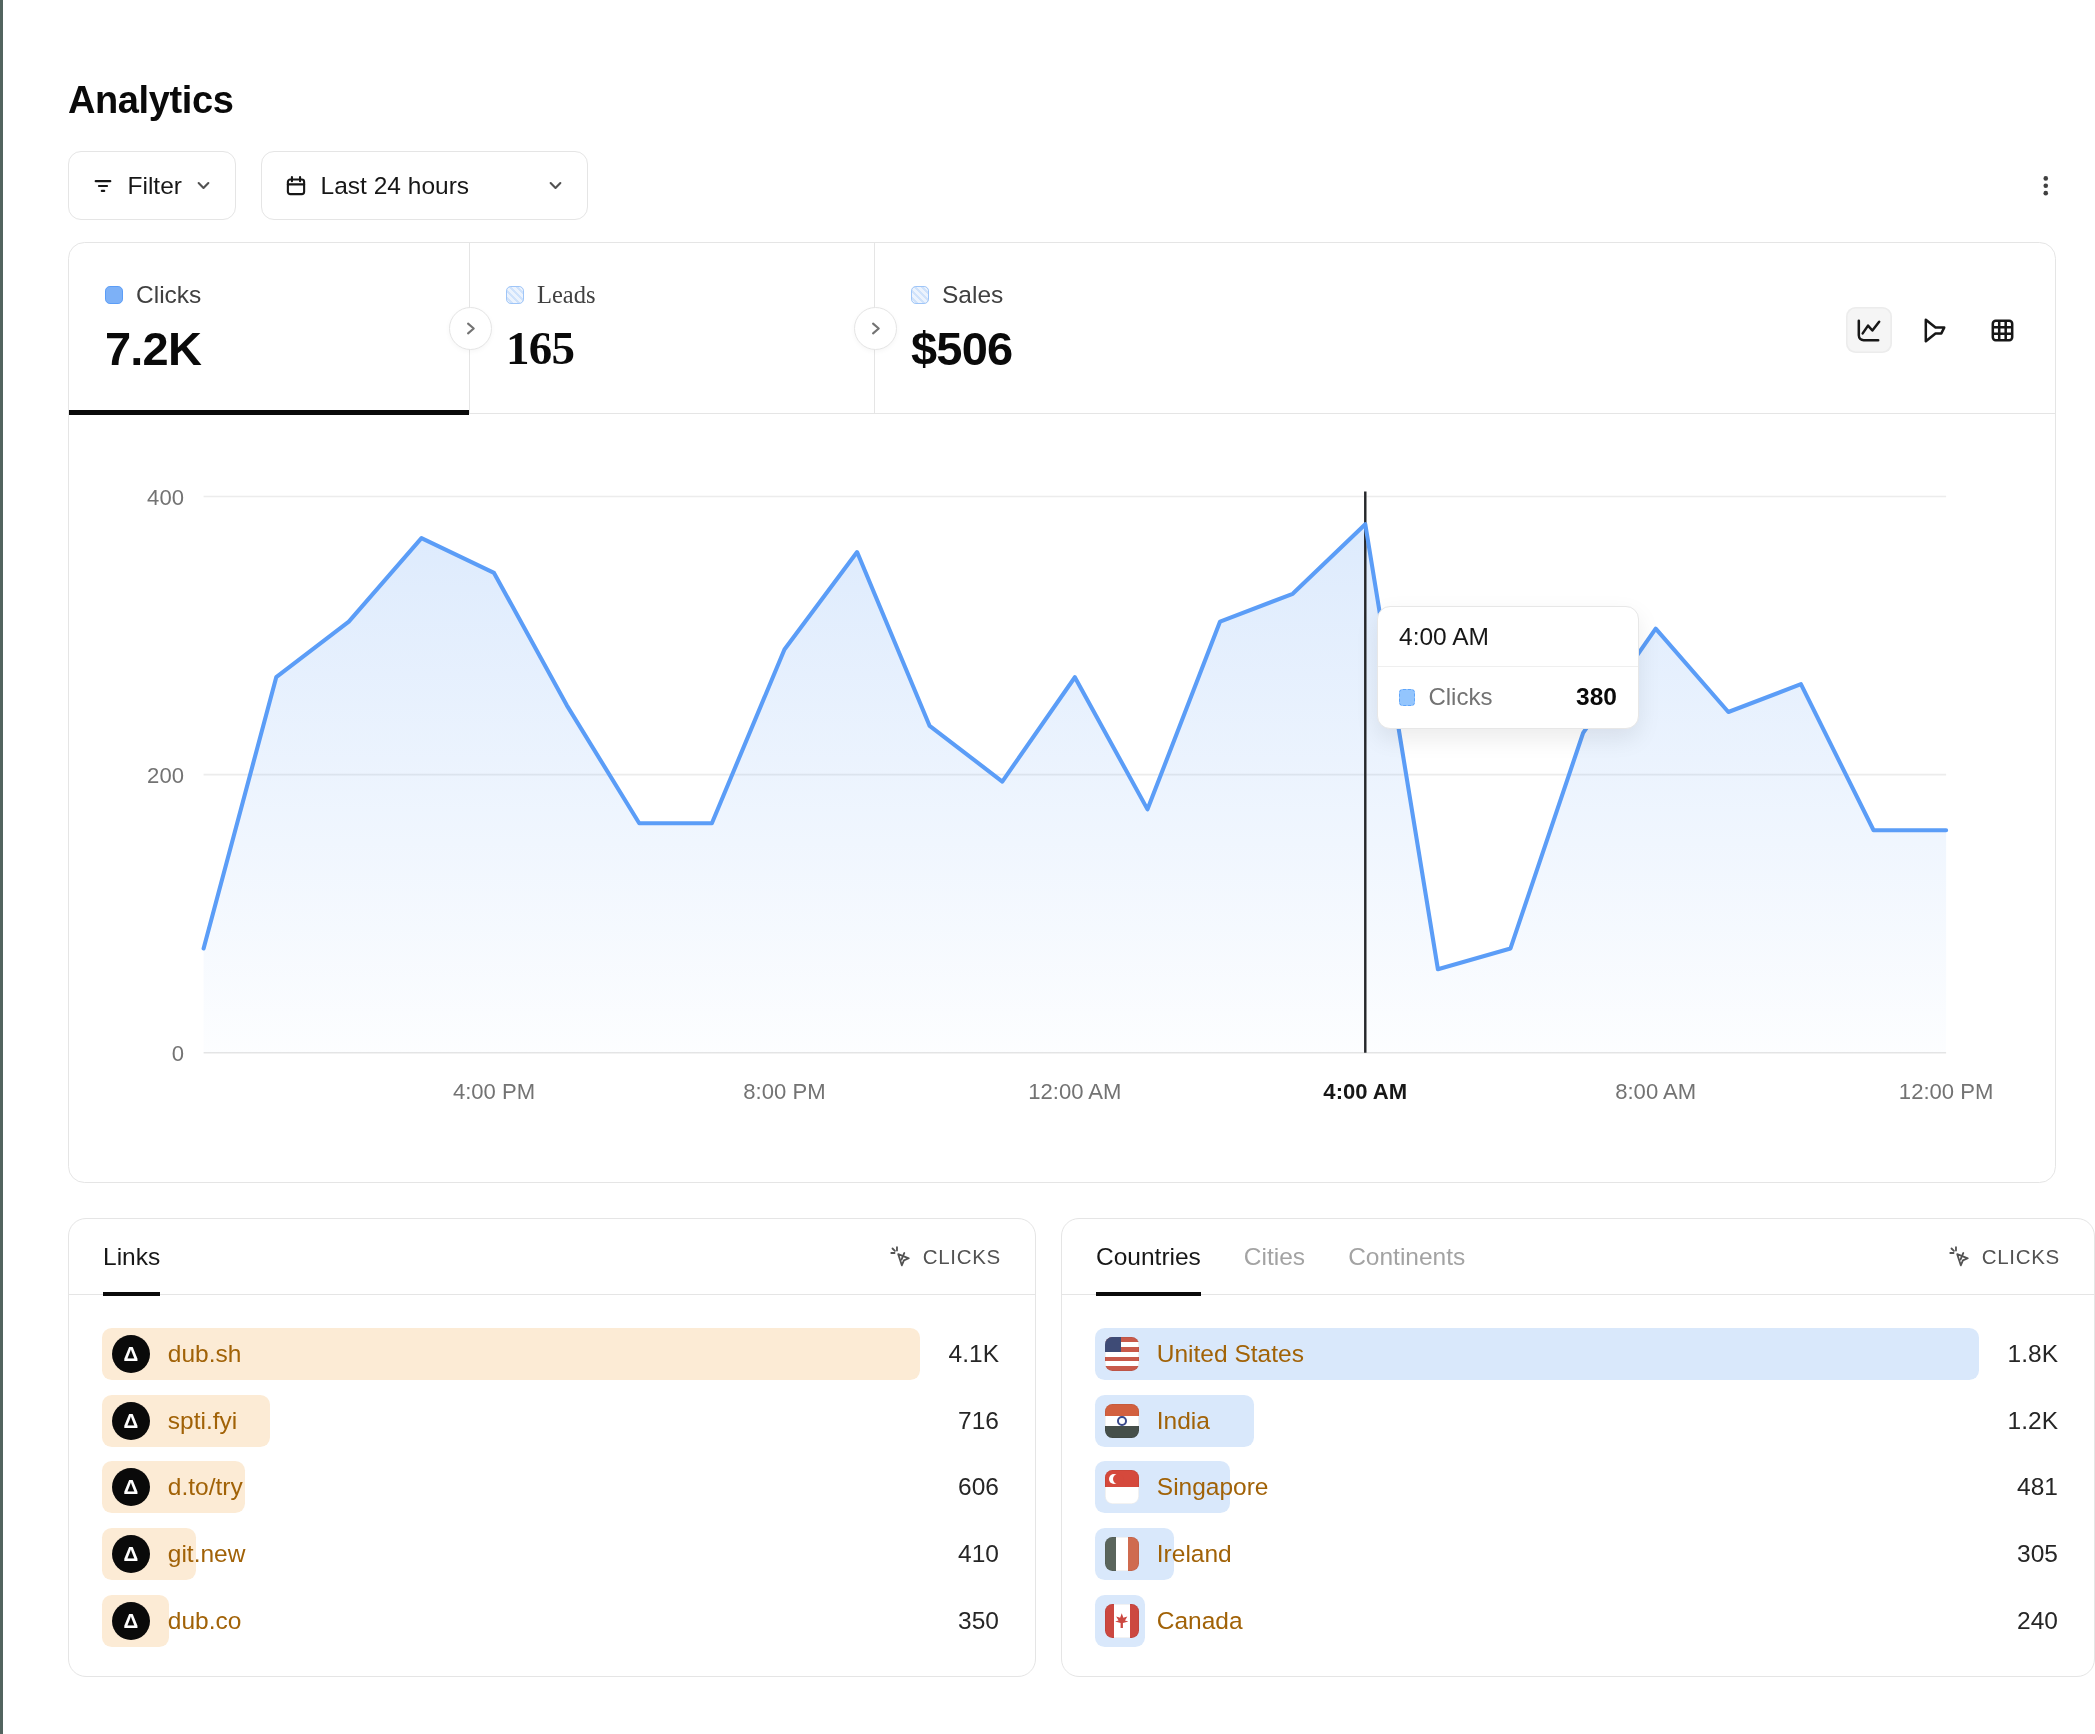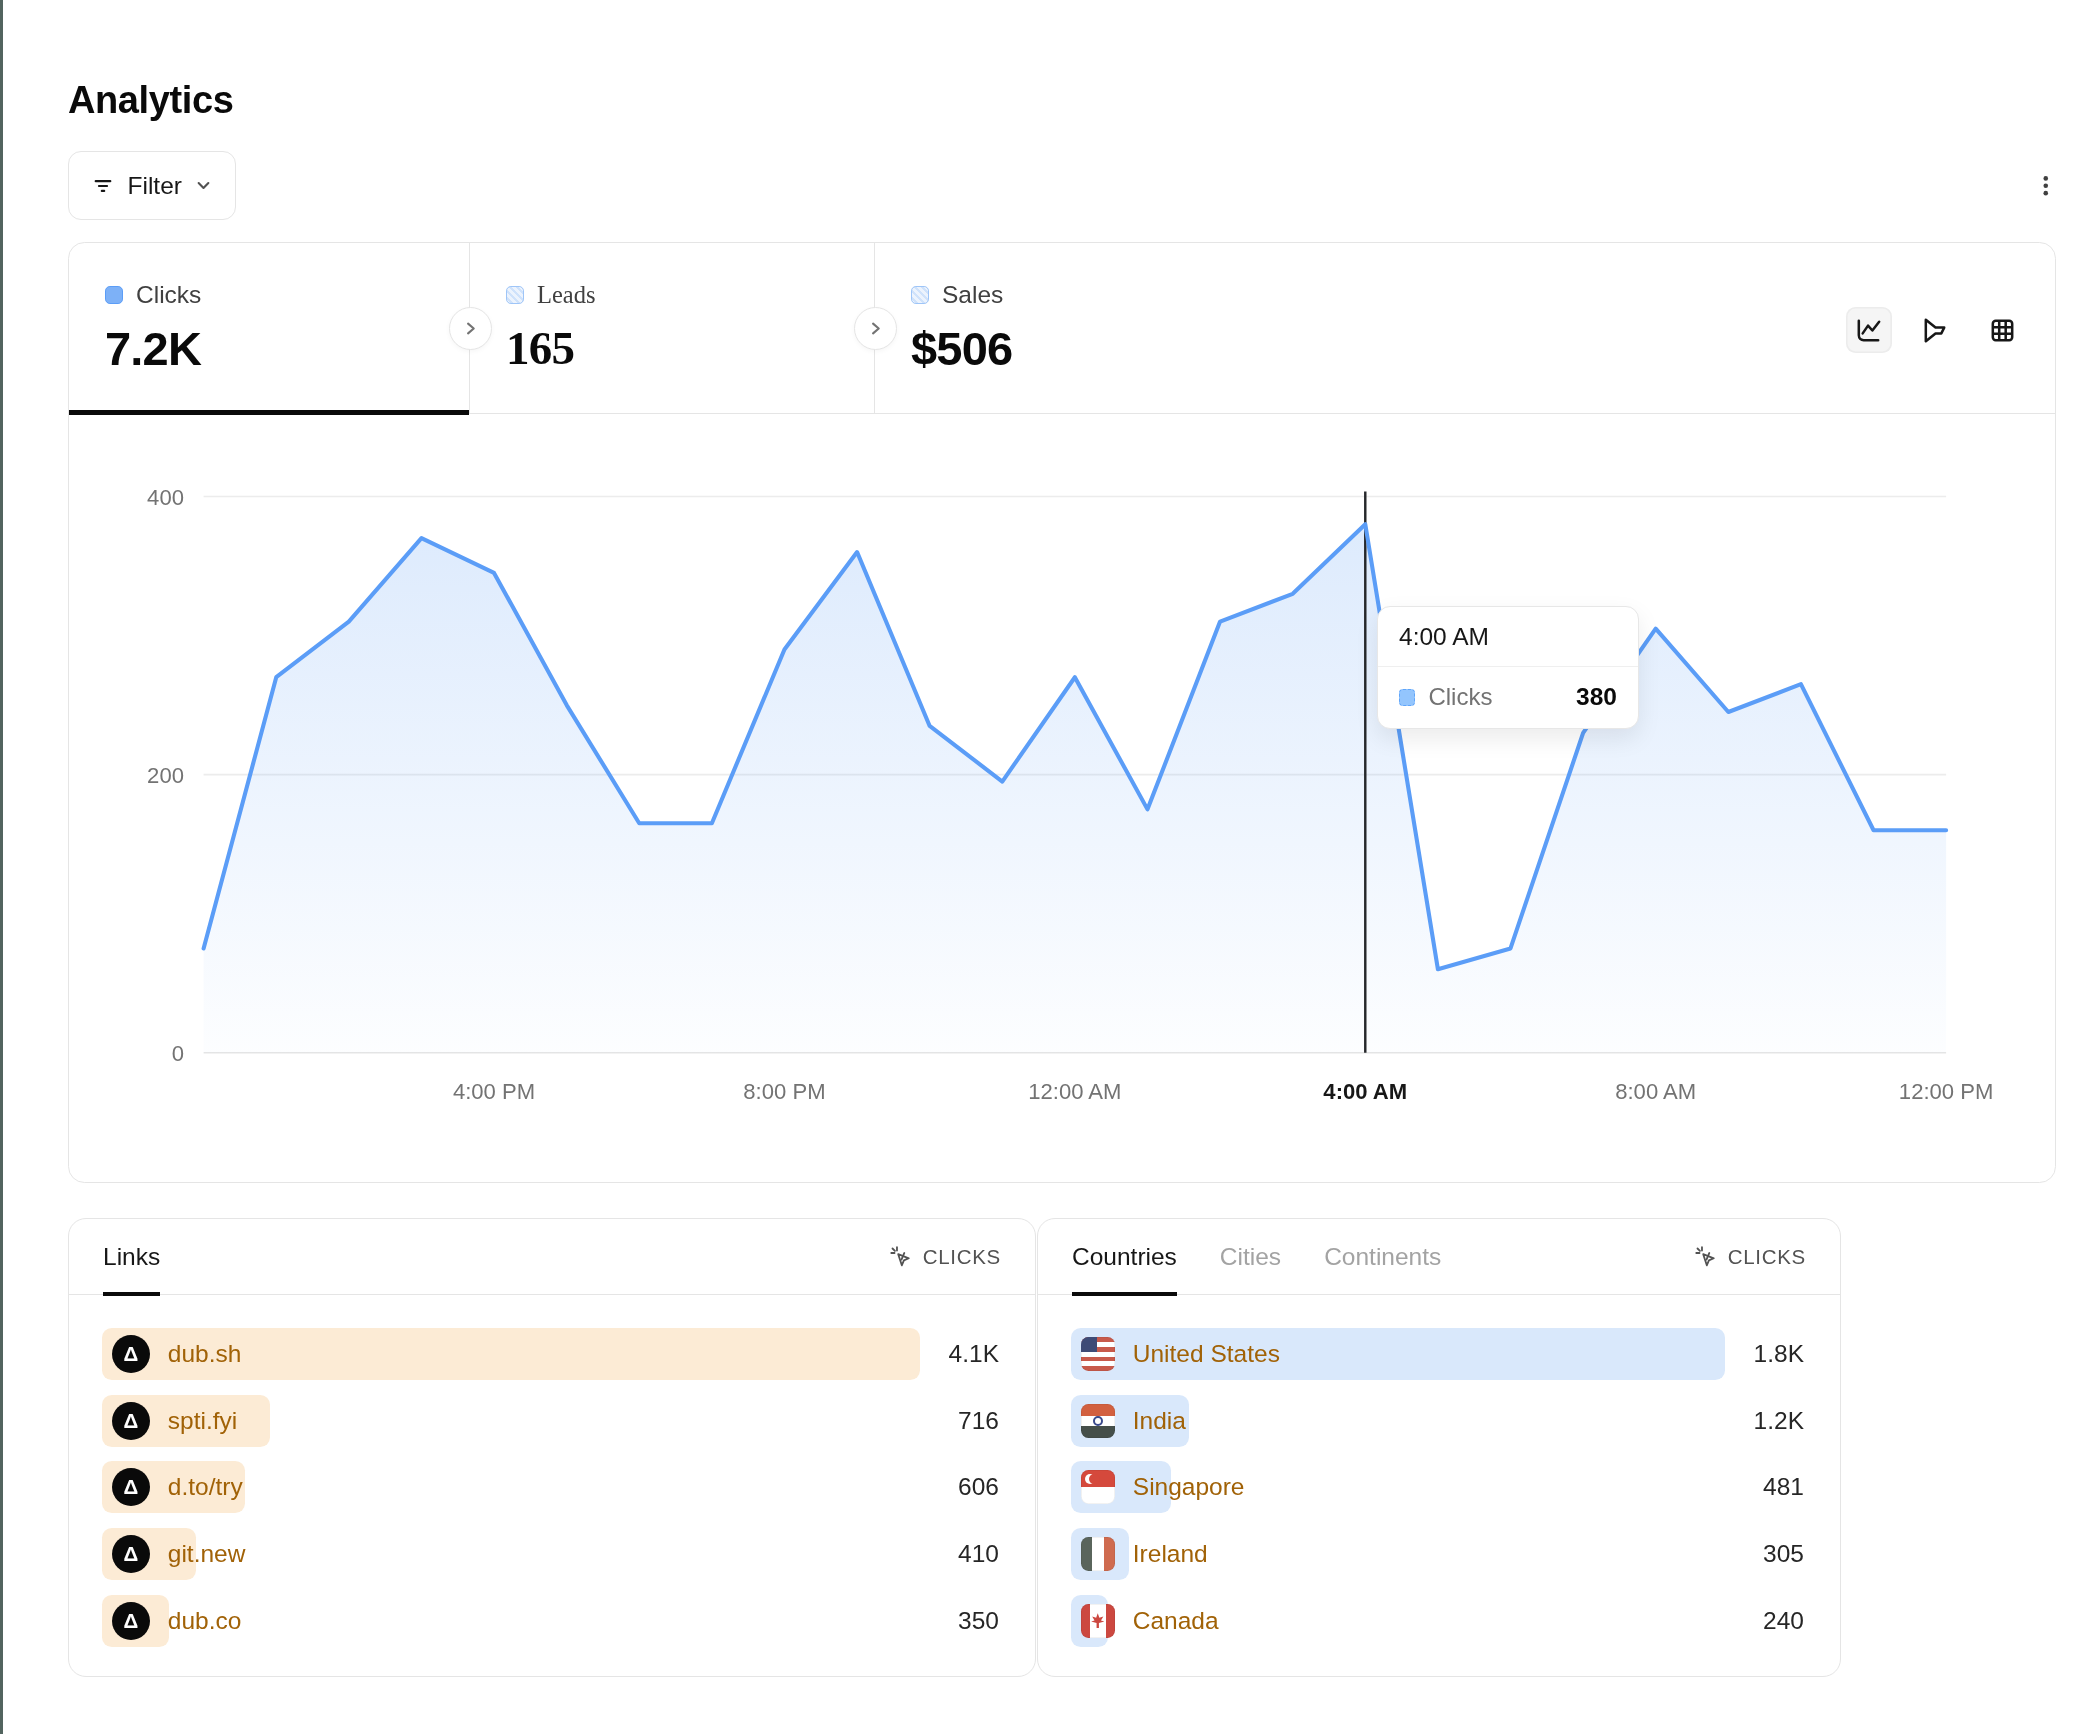--- a/index.html
+++ b/index.html
@@ -54,21 +54,21 @@
   .tooltip-head{padding:16.4px 21px 14.7px;font-size:24.5px;font-weight:500;color:#171717;border-bottom:1.6px solid #efefef;}
   .tooltip-row{display:flex;align-items:center;gap:13px;padding:16.4px 21px;}
   .tt-sq{width:16.4px;height:16.4px;border-radius:4.1px;background:#93c5fd;border:1.6px dashed #60a5fa;box-sizing:border-box;}
   .tt-label{font-size:24px;color:#737373;}
   .tt-spacer{flex:1;}
   .tt-value{font-size:24.5px;font-weight:700;color:#0a0a0a;}
 
   
   .panel{position:absolute;top:1218px;height:459px;border:1.6px solid #e5e5e5;border-radius:18px;box-sizing:border-box;background:#fff;}
   .panel.links{left:68px;width:968px;}
-  .panel.countries{left:1037px;width:804px;}
+  .panel.countries{left:1061px;width:1034px;}
   .panel-head{position:relative;display:flex;align-items:center;height:76px;padding:0 34px;border-bottom:1.6px solid #e5e5e5;box-sizing:border-box;}
   .panel-tab{position:relative;height:100%;display:flex;align-items:center;font-size:24.5px;color:#a3a3a3;margin-right:43px;cursor:pointer;}
   .panel-tab.active{color:#171717;font-weight:500;}
   .panel-tab.active::after{content:"";position:absolute;left:0;right:0;bottom:-1.6px;height:4.1px;background:#0a0a0a;}
   .metric-toggle{margin-left:auto;display:flex;align-items:center;gap:9.8px;font-size:20.5px;letter-spacing:0.7px;color:#525252;font-weight:500;cursor:pointer;}
   .rows{padding:33px 36px 0 33px;}
   .row{position:relative;display:flex;align-items:center;height:52px;margin-bottom:14.7px;cursor:pointer;}
   .bar-area{position:relative;flex:1;height:52px;}
   .bar{position:absolute;left:0;top:0;height:52px;border-radius:9.8px;}
   .row-content{position:relative;display:flex;align-items:center;gap:18px;height:52px;padding-left:9.8px;z-index:1;}
@@ -98,20 +98,35 @@
 <h1 class="page-title">Analytics</h1>
 
 <div class="toolbar">
   <button class="btn">
     <span class="icon">
       <svg width="26" height="26" viewBox="0 0 32 32">
           <path d="M7 10h18M11 16h10M14.5 22h3" stroke="#171717" stroke-width="2.6" stroke-linecap="round" fill="none"></path>
         </svg>
     </span>
     <span>Filter</span>
+    <span class="icon">
+      <svg width="21" height="21" viewBox="0 0 26 26">
+          <path d="M7 10l6 6 6-6" stroke="#525252" stroke-width="2.6" fill="none" stroke-linecap="round" stroke-linejoin="round"></path>
+        </svg>
+    </span>
+  </button>
+  <button class="btn daterange">
+    <span class="icon">
+      <svg width="26" height="26" viewBox="0 0 32 32">
+          <rect x="6" y="8" width="20" height="18" rx="3" stroke="#171717" stroke-width="2.6" fill="none"></rect>
+          <path d="M11 5v5M21 5v5M6 14h20" stroke="#171717" stroke-width="2.6" stroke-linecap="round"></path>
+        </svg>
+    </span>
+    <span>Last 24 hours</span>
+    <span class="spacer"></span>
     <span class="icon">
       <svg width="21" height="21" viewBox="0 0 26 26">
           <path d="M7 10l6 6 6-6" stroke="#525252" stroke-width="2.6" fill="none" stroke-linecap="round" stroke-linejoin="round"></path>
         </svg>
     </span>
   </button>
   <button class="kebab-btn">
     <span class="icon">
       <svg width="29.5" height="29.5" viewBox="0 0 36 36">
           <circle cx="18" cy="9" r="2.8" fill="#404040"></circle>

